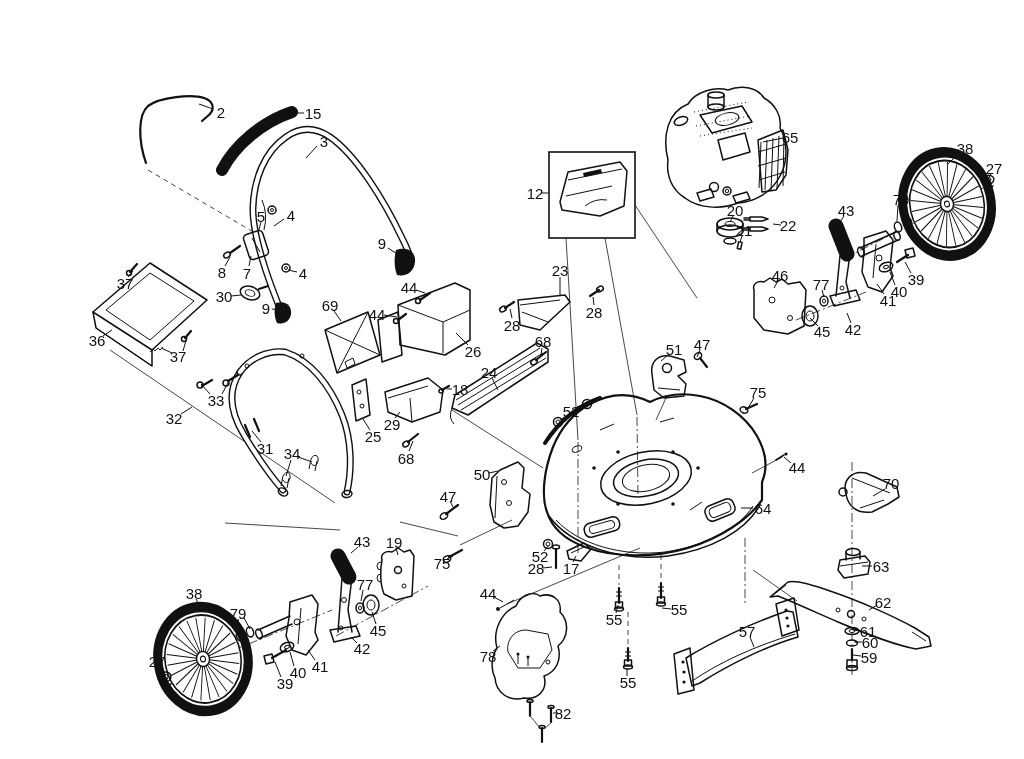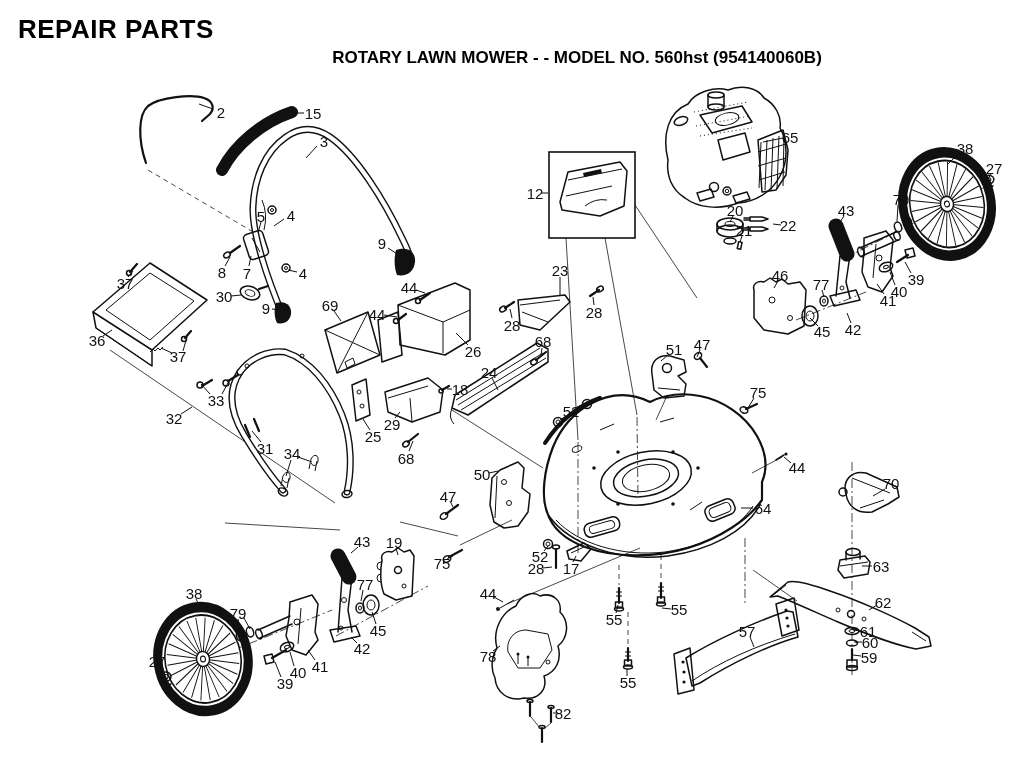--- a/index.html
+++ b/index.html
@@ -20,22 +20,20 @@
   .grip{fill:none;stroke:#111;stroke-width:15;stroke-linecap:round;}
   .spk{fill:none;stroke:#111;stroke-width:.9;}
   .dot{fill:#111;}
   .plabel{font-family:"Liberation Sans",sans-serif;font-size:15px;fill:#111;text-anchor:middle;dominant-baseline:central;}
   .leader{stroke:#111;stroke-width:1;fill:none;}
 </style>
 </head>
 <body>
 
 <div class="page">
-  <div class="title">REPAIR PARTS</div>
-  <div class="subtitle">ROTARY LAWN MOWER - - MODEL NO. 560hst (954140060B)</div>
 
   <svg width="1024" height="759" viewBox="0 0 1024 759">
 
     <g>
       <line class="thin dash" x1="148" y1="170" x2="255" y2="233"></line>
       <line class="thin" x1="110" y1="350" x2="335" y2="503"></line>
       <line class="thin" x1="225" y1="523" x2="340" y2="530"></line>
       <line class="thin" x1="400" y1="522" x2="458" y2="536"></line>
       <line class="thin" x1="507" y1="604" x2="640" y2="548"></line>
       <line class="thin" x1="752" y1="473" x2="782" y2="457"></line>

